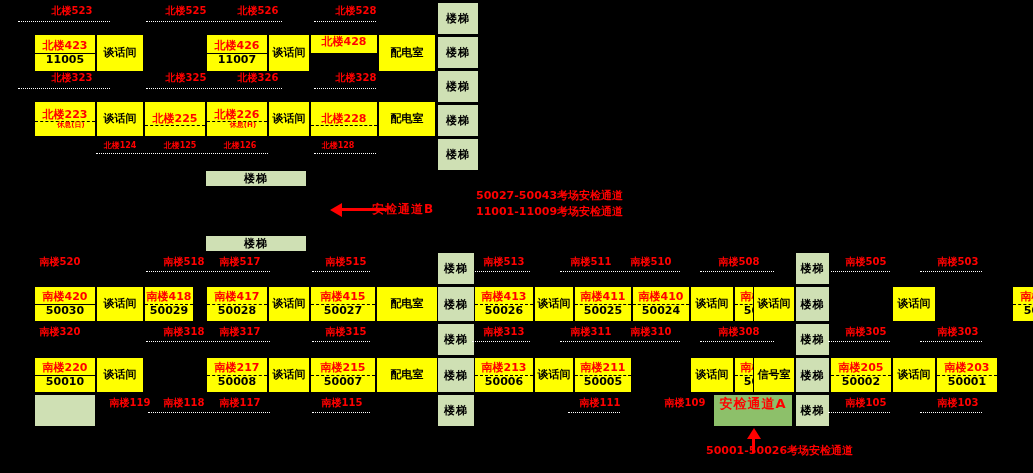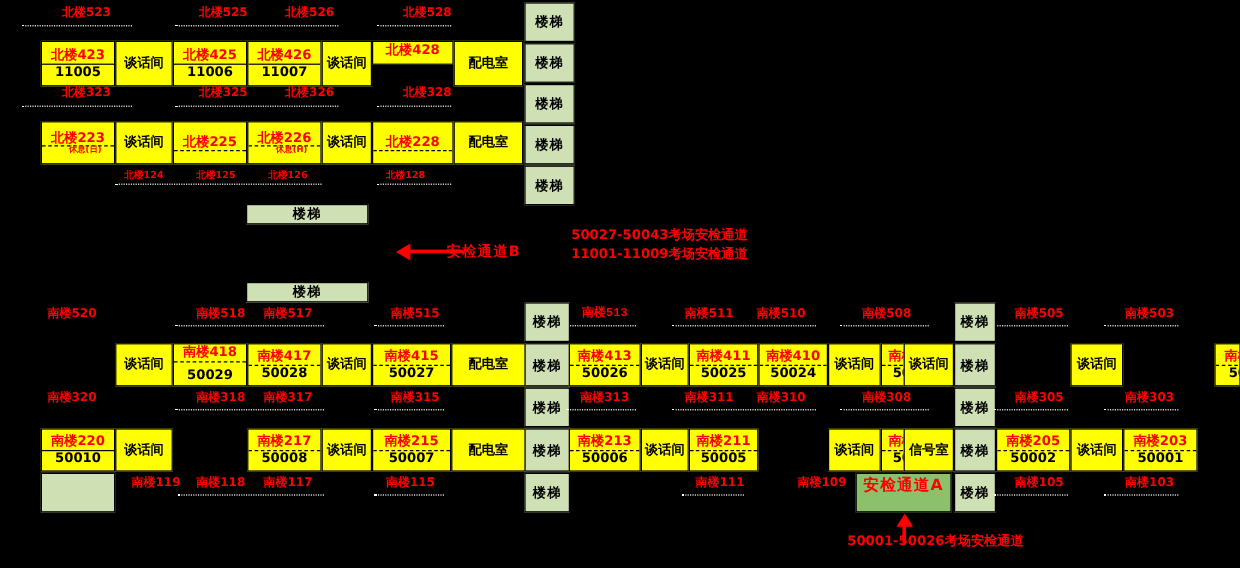--- a/index.html
+++ b/index.html
@@ -184,24 +184,20 @@
       <span>楼梯</span>
     </div>
 
   <div class="abs room solid" style="left:34px;top:34px;width:62px;height:38px;">
     <div class="rm-name">北楼423</div>
     <div class="rm-num">11005</div>
   </div>
   <div class="abs room plain" style="left:96px;top:34px;width:48px;height:38px;">
     <div class="rm-plain">谈话间</div>
   </div>
-  <div class="abs room solid" style="left:144px;top:34px;width:62px;height:38px;">
-    <div class="rm-name">北楼425</div>
-    <div class="rm-num">11006</div>
-  </div>
   <div class="abs room solid" style="left:206px;top:34px;width:62px;height:38px;">
     <div class="rm-name">北楼426</div>
     <div class="rm-num">11007</div>
   </div>
   <div class="abs room plain" style="left:268px;top:34px;width:42px;height:38px;">
     <div class="rm-plain">谈话间</div>
   </div>
   <div class="abs room half" style="left:310px;top:34px;width:68px;height:20px;">
     <div class="rm-name">北楼428</div>
   </div>
@@ -266,21 +262,21 @@
   <div class="abs stairs" style="left:205px;top:235px;width:102px;height:17px;">
     <span>楼梯</span>
   </div>
 
   <div class="abs corr" style="left:28px;top:256px;width:64px;">南楼520</div>
   <div class="abs corr" style="left:148px;top:256px;width:72px;">南楼518</div>
   <div class="abs corr" style="left:204px;top:256px;width:72px;">南楼517</div>
   <div class="abs dotline" style="left:146px;top:271px;width:124px;"></div>
   <div class="abs corr" style="left:310px;top:256px;width:72px;">南楼515</div>
   <div class="abs dotline" style="left:312px;top:271px;width:58px;"></div>
-  <div class="abs corr" style="left:472px;top:256px;width:64px;font-family:Liberation Mono, monospace;">南楼513</div>
+  <div class="abs corr" style="left:472px;top:256px;width:64px;">南楼513</div>
   <div class="abs dotline" style="left:472px;top:271px;width:58px;"></div>
   <div class="abs corr" style="left:560px;top:256px;width:62px;">南楼511</div>
   <div class="abs corr" style="left:620px;top:256px;width:62px;">南楼510</div>
   <div class="abs dotline" style="left:560px;top:271px;width:120px;"></div>
   <div class="abs corr" style="left:706px;top:256px;width:66px;">南楼508</div>
   <div class="abs dotline" style="left:700px;top:271px;width:74px;"></div>
   <div class="abs corr" style="left:832px;top:256px;width:68px;">南楼505</div>
   <div class="abs dotline" style="left:828px;top:271px;width:62px;"></div>
   <div class="abs corr" style="left:924px;top:256px;width:68px;">南楼503</div>
   <div class="abs dotline" style="left:920px;top:271px;width:62px;"></div>
@@ -314,24 +310,28 @@
   <div class="abs stairs" style="left:795px;top:323px;width:35px;height:33px;">
       <span>楼梯</span>
     </div>
   <div class="abs stairs" style="left:795px;top:357px;width:35px;height:36px;">
       <span>楼梯</span>
     </div>
   <div class="abs stairs" style="left:795px;top:394px;width:35px;height:33px;">
       <span>楼梯</span>
     </div>
 
+  <div class="abs room solid" style="left:34px;top:286px;width:62px;height:36px;">
+    <div class="rm-name">南楼420</div>
+    <div class="rm-num">50030</div>
+  </div>
   <div class="abs room plain" style="left:96px;top:286px;width:48px;height:36px;">
     <div class="rm-plain">谈话间</div>
   </div>
-  <div class="abs room dash" style="left:144px;top:286px;width:62px;height:36px;justify-content:space-between;">
+  <div class="abs room dash" style="left:144px;top:286px;width:50px;height:36px;">
     <div class="rm-name">南楼418</div>
     <div class="rm-num">50029</div>
   </div>
   <div class="abs room dash" style="left:206px;top:286px;width:62px;height:36px;">
     <div class="rm-name">南楼417</div>
     <div class="rm-num">50028</div>
   </div>
   <div class="abs room plain" style="left:268px;top:286px;width:42px;height:36px;">
     <div class="rm-plain">谈话间</div>
   </div>

